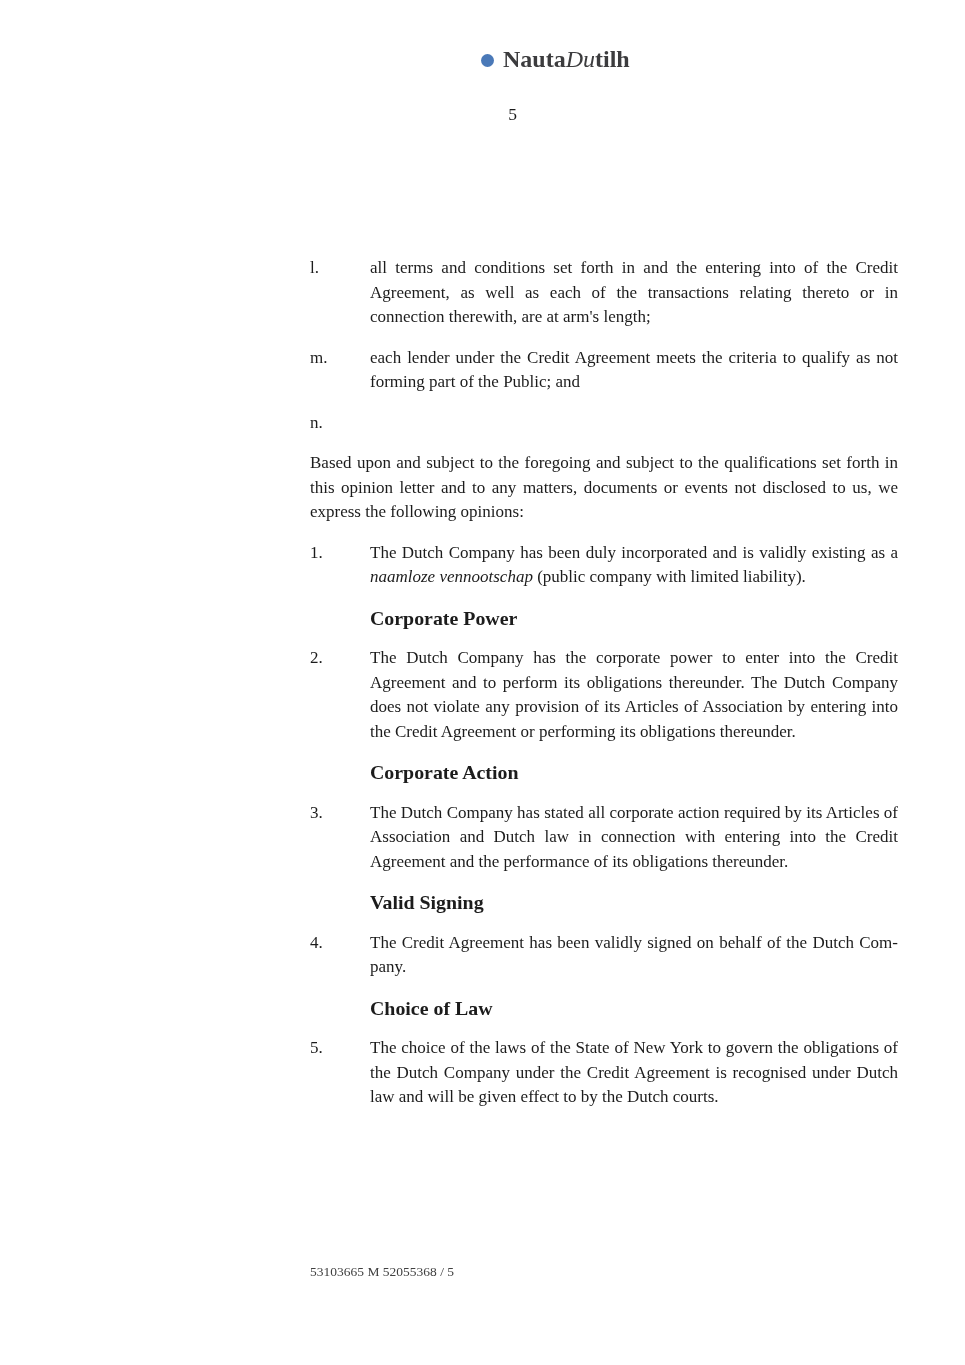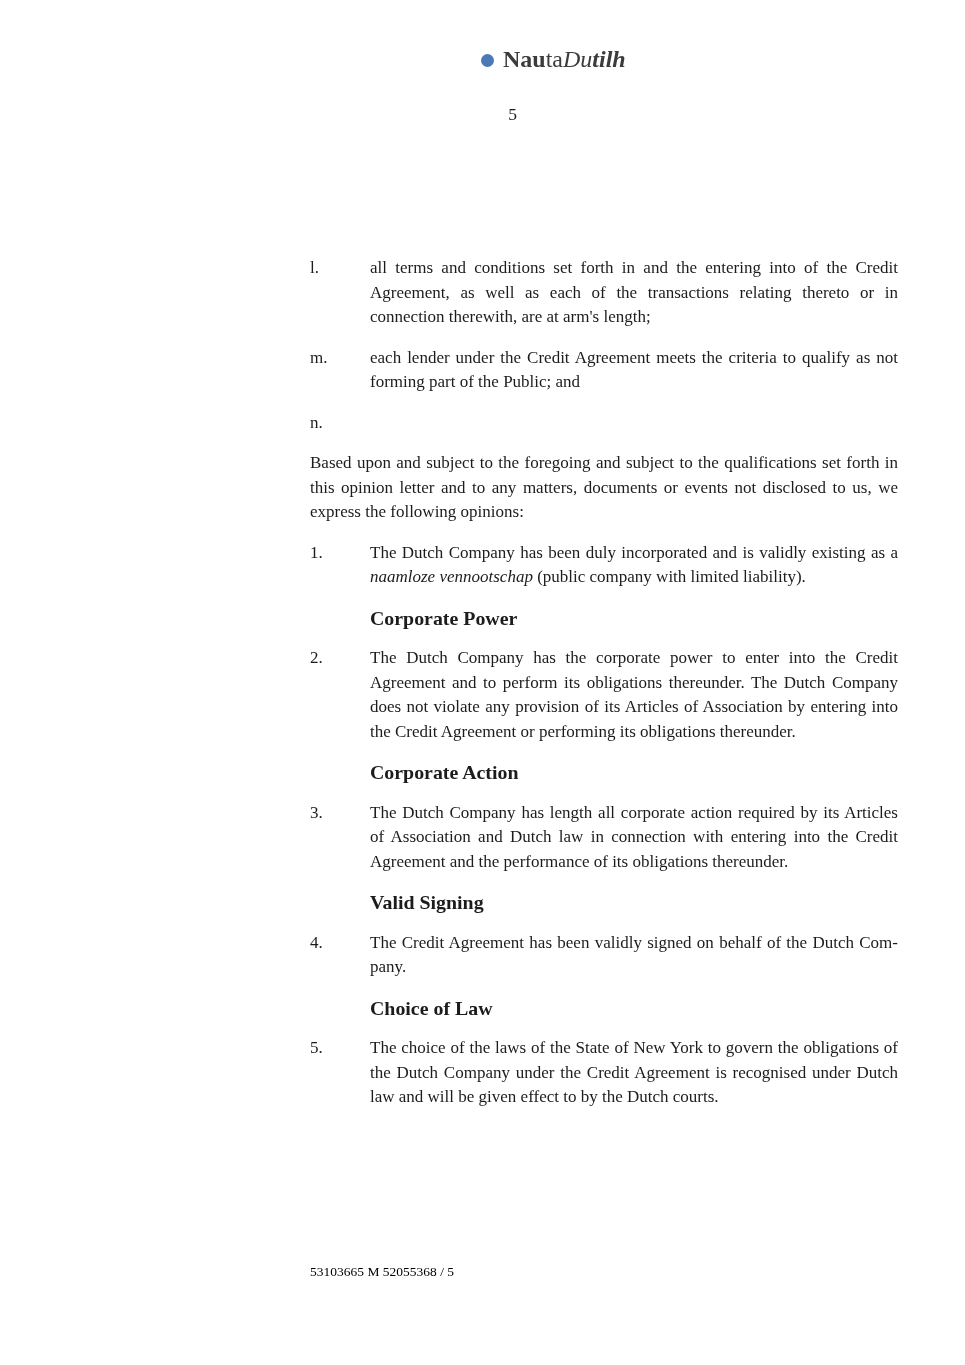--- a/index.html
+++ b/index.html
@@ -34,23 +34,23 @@
     margin-top: 2px;
     flex: none;
   }
   .logo-text {
     font-size: 24px;
     color: #3c3c3e;
     letter-spacing: 0px;
     white-space: nowrap;
   }
   .logo-text .lg-b  { font-weight: bold; font-style: normal; margin-top: 30px; }
-  .logo-text .lg-r  { font-weight: normal; font-style: normal; }
+  .logo-text .lg-r  { font-weight: bold; font-style: normal; }
   .logo-text .lg-i  { font-weight: normal; font-style: italic; }
-  .logo-text .lg-bi { font-weight: bold;  font-style: italic; }
+  .logo-text .lg-bi { font-weight: bold;  }
 
   .page-number {
     position: absolute;
     left: 460px;
     top: 104px;
     width: 105px;
     text-align: center;
     font-size: 17.5px;
   }
 
@@ -85,21 +85,21 @@
     font-weight: bold;
   }
   .it { font-style: italic; }
 
   
   .doc-footer {
     position: absolute;
     left: 310px;
     top: 1264px;
     font-size: 13.5px;
-    color: #000000;
+    color: #404040;
   }
 </style>
 </head>
 <body>
 
 <div class="page">
 
   <div class="logo">
     <span class="logo-dot"></span>
     <span class="logo-text"><span class="lg-b">Nau</span><span class="lg-r">ta</span><span class="lg-i">Du</span><span class="lg-bi">tilh</span></span>
@@ -132,21 +132,21 @@
 
     <h3 class="section-heading">Corporate Power</h3>
     <div class="hang-item">
       <span class="hang-label">2.</span>
       <p class="hang-text">The Dutch Company has the corporate power to enter into the Credit Agreement and to perform its obligations thereunder. The Dutch Company does not violate any provision of its Articles of Association by entering into the Credit Agreement or performing its obligations thereunder.</p>
     </div>
 
     <h3 class="section-heading">Corporate Action</h3>
     <div class="hang-item">
       <span class="hang-label">3.</span>
-      <p class="hang-text">The Dutch Company has length all corporate action required by its Articles of Association and Dutch law in connection with entering into the Credit Agreement and the performance of its obligations thereunder.</p>
+      <p class="hang-text">The Dutch Company has stated all corporate action required by its Articles of Association and Dutch law in connection with entering into the Credit Agreement and the performance of its obligations thereunder.</p>
     </div>
 
     <h3 class="section-heading">Valid Signing</h3>
     <div class="hang-item">
       <span class="hang-label">4.</span>
       <p class="hang-text">The Credit Agreement has been validly signed on behalf of the Dutch Com­pany.</p>
     </div>
 
     <h3 class="section-heading">Choice of Law</h3>
     <div class="hang-item">

